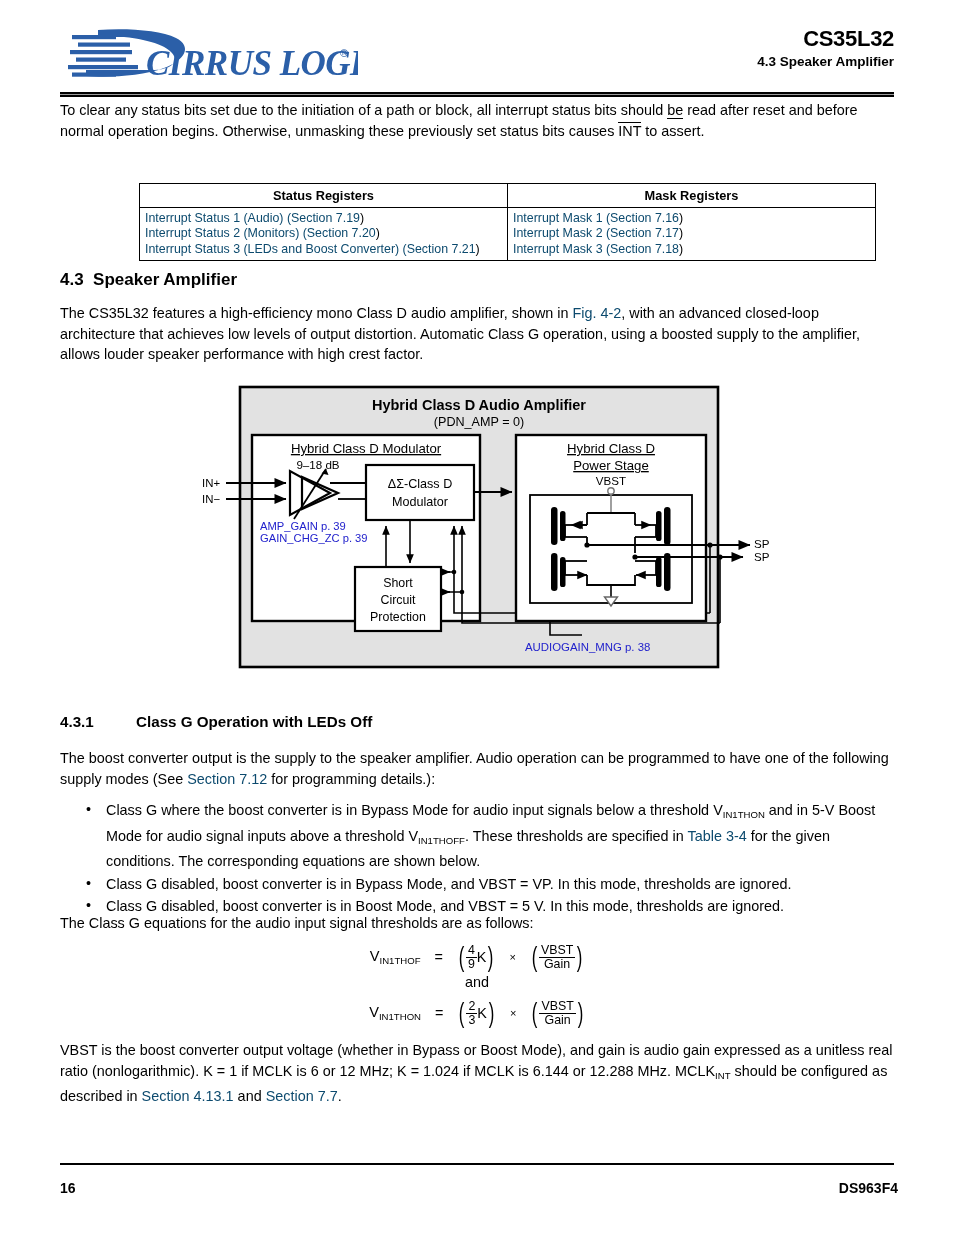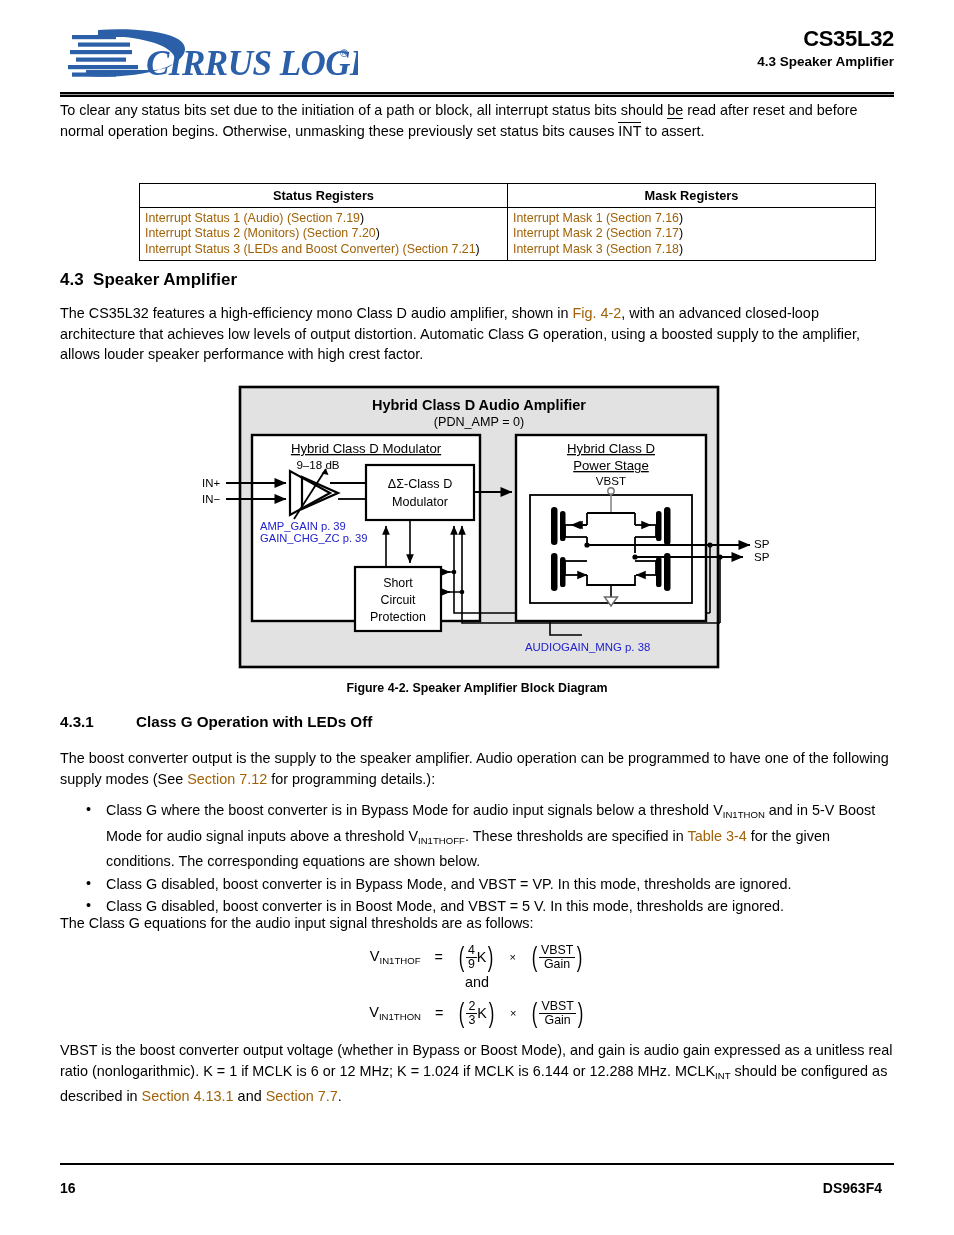--- a/index.html
+++ b/index.html
@@ -28,21 +28,21 @@
     position:absolute;left:60px;top:92px;width:834px;height:5px;
     background:#9a9a9a;border-top:2px solid #000;border-bottom:2px solid #000;
     box-sizing:border-box;
   }
 
   
   .para{
     position:absolute;left:60px;width:834px;
     font-size:14.4px;line-height:20.5px;text-align:left;
   }
-  .lnk{color:#a16207;}
+  .lnk{color:#0c4a6e;}
   .ovl{border-top:1.3px solid #000;padding-top:0px;}
   .udl{border-bottom:1.3px solid #000;}
 
   sub.s{font-size:9.6px;vertical-align:-3px;letter-spacing:0;}
 
   
   .tbl-cap{
     position:absolute;left:60px;top:158px;width:834px;
     text-align:center;font-size:12.6px;font-weight:bold;
   }
@@ -85,21 +85,21 @@
   .frac{display:inline-block;vertical-align:middle;text-align:center;line-height:1.04;font-size:12.4px;}
   .frac .num{display:block;border-bottom:1.2px solid #000;padding:0 2px;}
   .frac .den{display:block;padding:0 2px;}
   .paren{display:inline-block;font-size:27px;line-height:27px;transform:scaleX(.62);font-weight:300;}
   .grp{display:inline-flex;align-items:center;gap:0px;}
   .andline{font-size:14.4px;height:22px;}
 
   
   .foot-rule{position:absolute;left:60px;top:1163px;width:834px;height:0;border-top:2.4px solid #000;}
   .foot-l{position:absolute;left:60px;top:1180px;font-size:14px;font-weight:bold;}
-  .foot-r{position:absolute;right:72px;top:1180px;font-size:14px;font-weight:bold;margin-left:28px;}
+  .foot-r{position:absolute;right:56px;top:1180px;font-size:14px;font-weight:bold;margin-left:28px;}
 </style>
 </head>
 <body>
 
 <div class="page">
 
   <div class="header">
     <div class="logo">
       <svg width="290" height="62" viewBox="0 0 290 62" xmlns="http://www.w3.org/2000/svg">
         <g fill="#2b5fa8">
@@ -286,21 +286,20 @@
       <line x1="530" y1="172" x2="530" y2="238" stroke="#000" stroke-width="1.6"></line>
 
       <text x="564" y="163" font-size="11.6">SPKOUT+</text>
       <text x="564" y="176" font-size="11.6">SPKOUT−</text>
 
       <path d="M360 236 L360 250 L392 250" fill="none" stroke="#000" stroke-width="1.6"></path>
       <text x="335" y="266" font-size="11.4" fill="#2222cc">AUDIOGAIN_MNG p. 38</text>
     </svg>
   </div>
 
-  <div class="fig-cap">Figure 4-2. Speaker Amplifier Block Diagram</div>
 
   <h3 class="sub" style="top:713px;">
     <span class="num">4.3.1</span><span>Class G Operation with LEDs Off</span>
   </h3>
 
   <div class="para" style="top:748px;">
     <span>The boost converter output is the supply to the speaker amplifier. Audio operation can be programmed to have one of the following supply modes (See </span><span class="lnk">Section 7.12</span><span> for programming details.):</span>
   </div>
 
   <div class="bullets">

